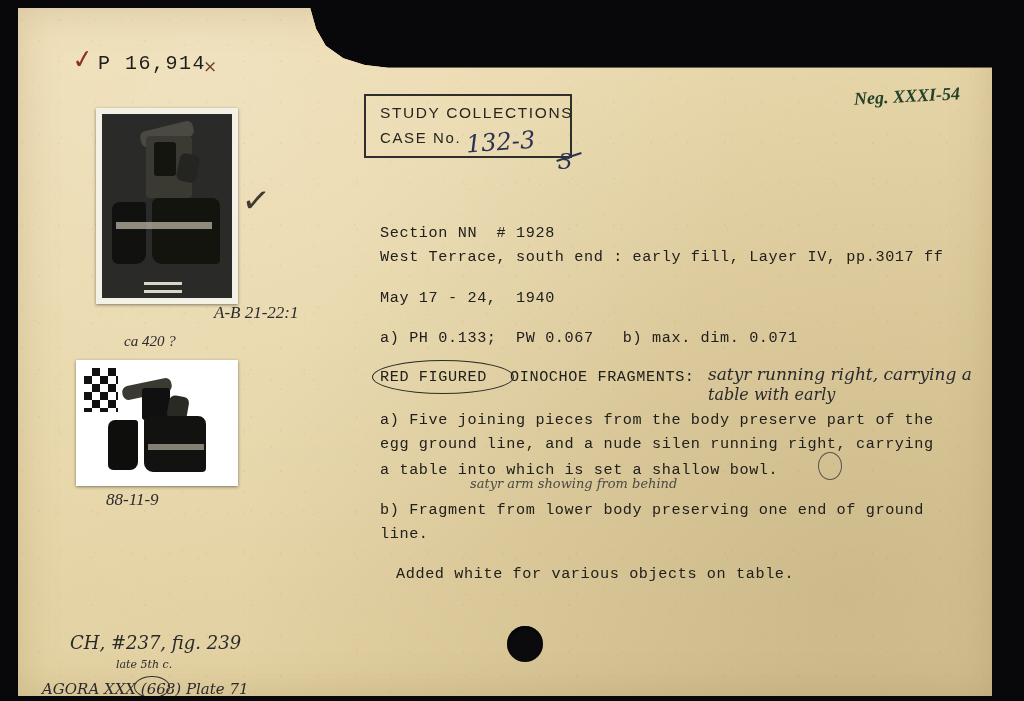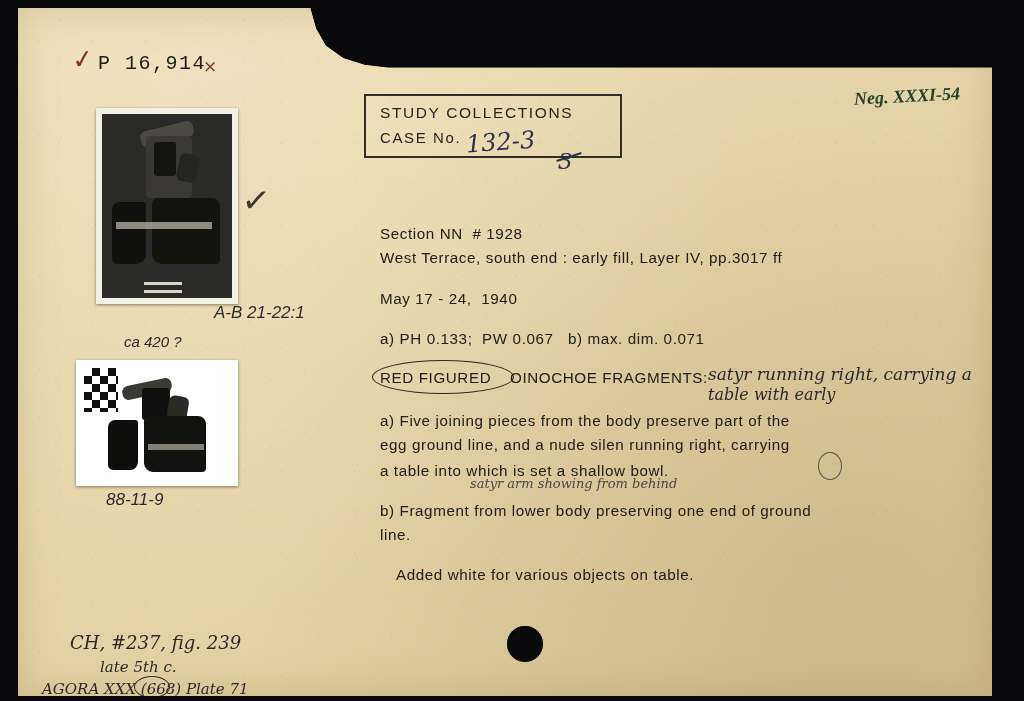--- a/index.html
+++ b/index.html
@@ -59,21 +59,21 @@
       radial-gradient(circle at 70% 20%, rgba(90,70,40,0.14) 0 1px, transparent 1px),
       radial-gradient(circle at 88% 55%, rgba(90,70,40,0.12) 0 1px, transparent 1px),
       radial-gradient(circle at 25% 90%, rgba(90,70,40,0.12) 0 1px, transparent 1px);
     background-size: 37px 41px, 53px 47px, 61px 59px, 43px 67px, 71px 53px;
   }
 
   
   .typed {
     position: absolute;
     color: #20201c;
-    font-family: Liberation Sans, sans-serif;
+    font-family: Liberation Mono, monospace;
     font-size: 15.2px;
     letter-spacing: 0.6px;
     line-height: 21px;
     white-space: pre;
   }
 
   
   .hand {
     position: absolute;
     font-family: "DejaVu Serif", serif;
@@ -110,21 +110,21 @@
     font-family: "DejaVu Serif", serif;
     font-size: 17px;
     color: #6c3b2c;
   }
 
   
   #stamp {
     position: absolute;
     left: 346px;
     top: 86px;
-    width: 258px;
+    width: 208px;
     height: 64px;
     border: 2px solid #2e2f2b;
     box-sizing: border-box;
   }
   #stamp .line1 {
     position: absolute;
     left: 14px;
     top: 8px;
     font-family: "Liberation Sans", sans-serif;
     font-size: 15.5px;
@@ -206,21 +206,21 @@
   .sherd.light { background: #3a3a33; }
 
   .capbar {
     position: absolute;
     background: #d8d4c6;
     height: 3px;
   }
 
   .cap-label {
     position: absolute;
-    font-family: Liberation Sans, sans-serif;
+    font-family: Liberation Serif, serif;
     font-style: italic;
     font-size: 17px;
     color: #2b2b30;
     white-space: pre;
   }
 
   #checkmark {
     position: absolute;
     left: 224px;
     top: 172px;
@@ -324,20 +324,20 @@
     <div class="typed" style="left:362px; top:426px;">egg ground line, and a nude silen running right, carrying</div>
     <div class="hand" style="left:452px; top:468px; font-size:13px; color:#4a4a44;">satyr arm showing from behind</div>
     <div class="oval-circle" style="left:800px; top:444px; width:22px; height:26px; border-color:#55554c;"></div>
 
     <div class="typed" style="left:362px; top:492px;">b) Fragment from lower body preserving one end of ground</div>
     <div class="typed" style="left:362px; top:516px;">line.</div>
 
     <div class="typed" style="left:362px; top:556px;margin-left:16px;">Added white for various objects on table.</div>
 
     <div class="hand" style="left:52px; top:624px; font-size:18px;">CH, #237, fig. 239</div>
-    <div class="hand" style="left:82px; top:650px; font-size:15px;">late 5th c.</div>
+    <div class="hand" style="left:98px; top:650px; font-size:11px;">late 5th c.</div>
     <div class="hand" style="left:24px; top:672px; font-size:15px;">AGORA XXX (668) Plate 71</div>
     <div class="oval-circle" style="left:116px; top:668px; width:34px; height:20px;"></div>
 
     <div id="hole"></div>
   </div>
 
 </div>
 
 </body></html>

